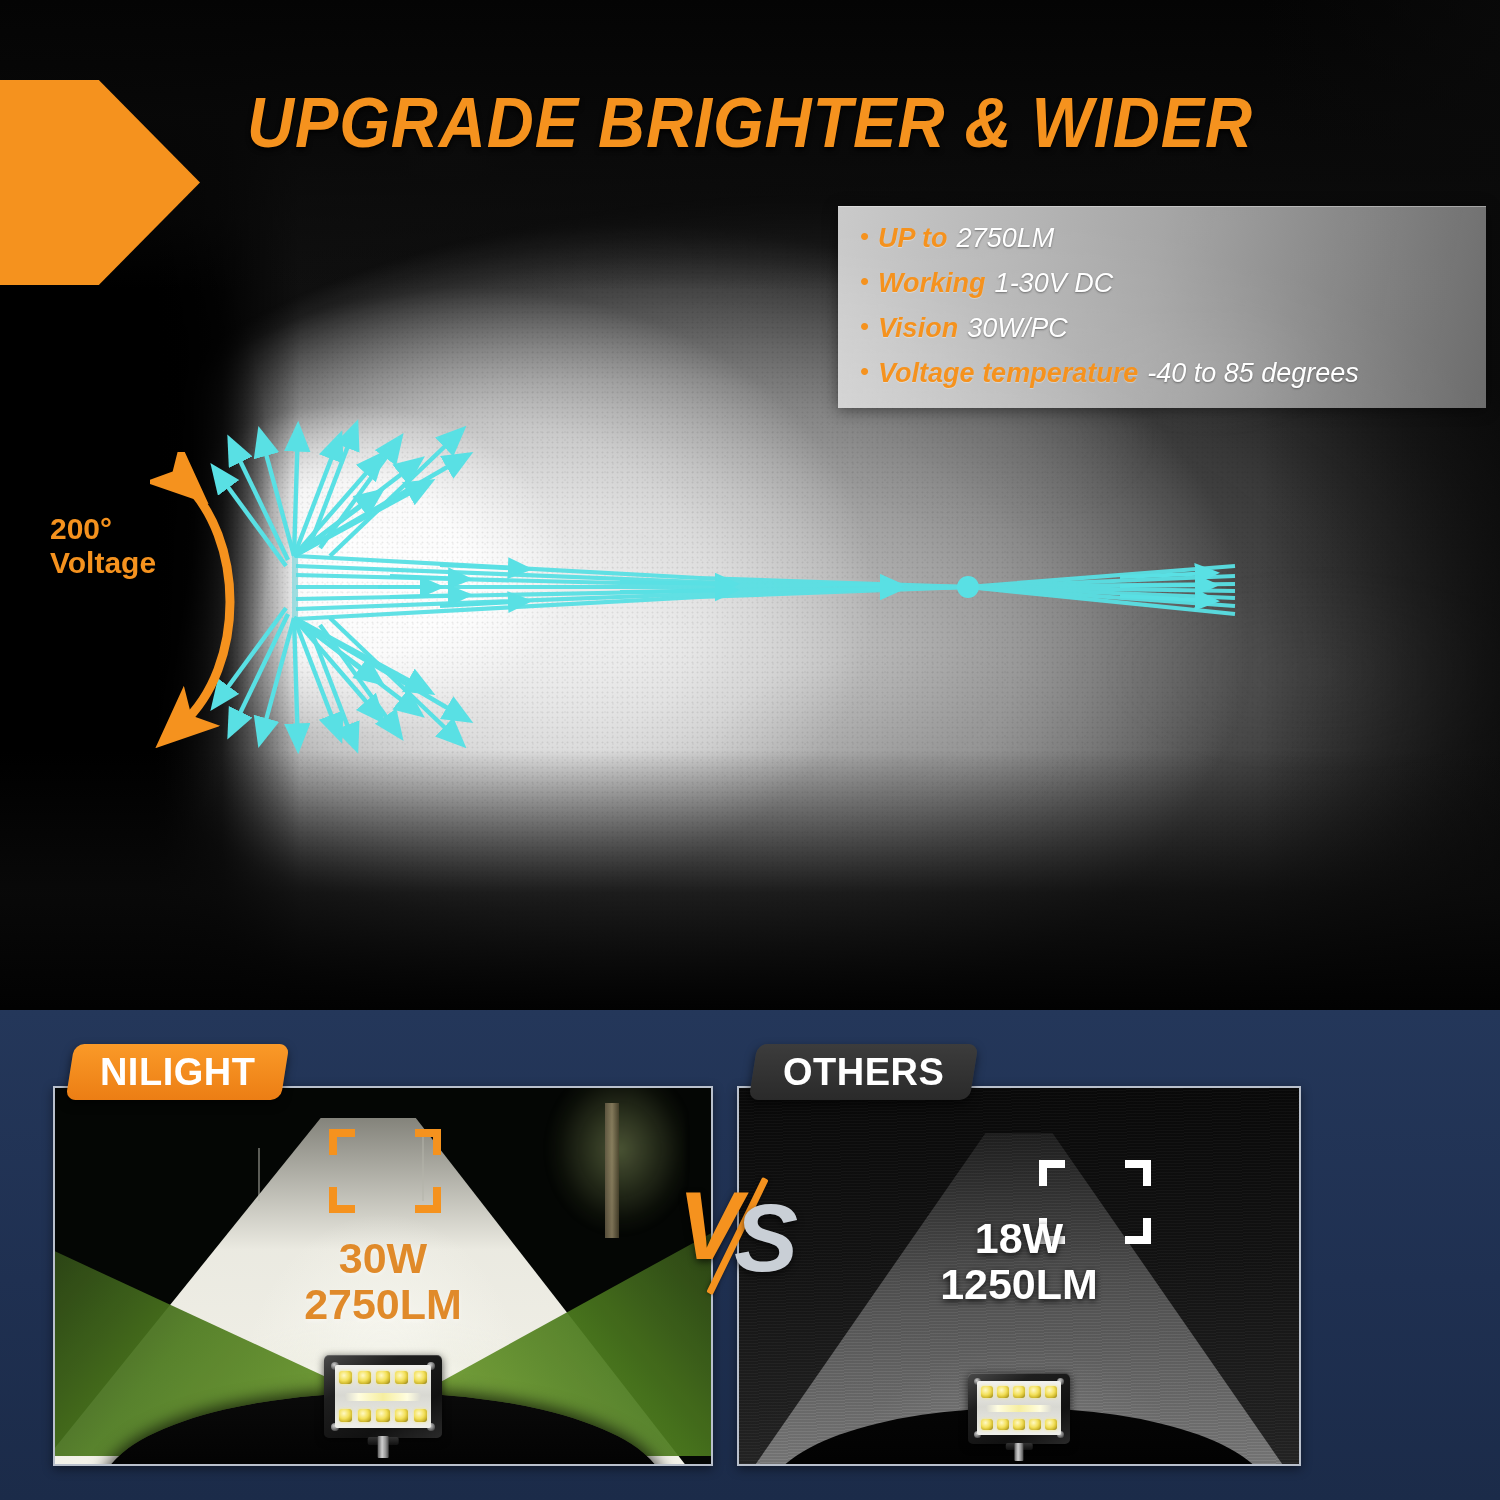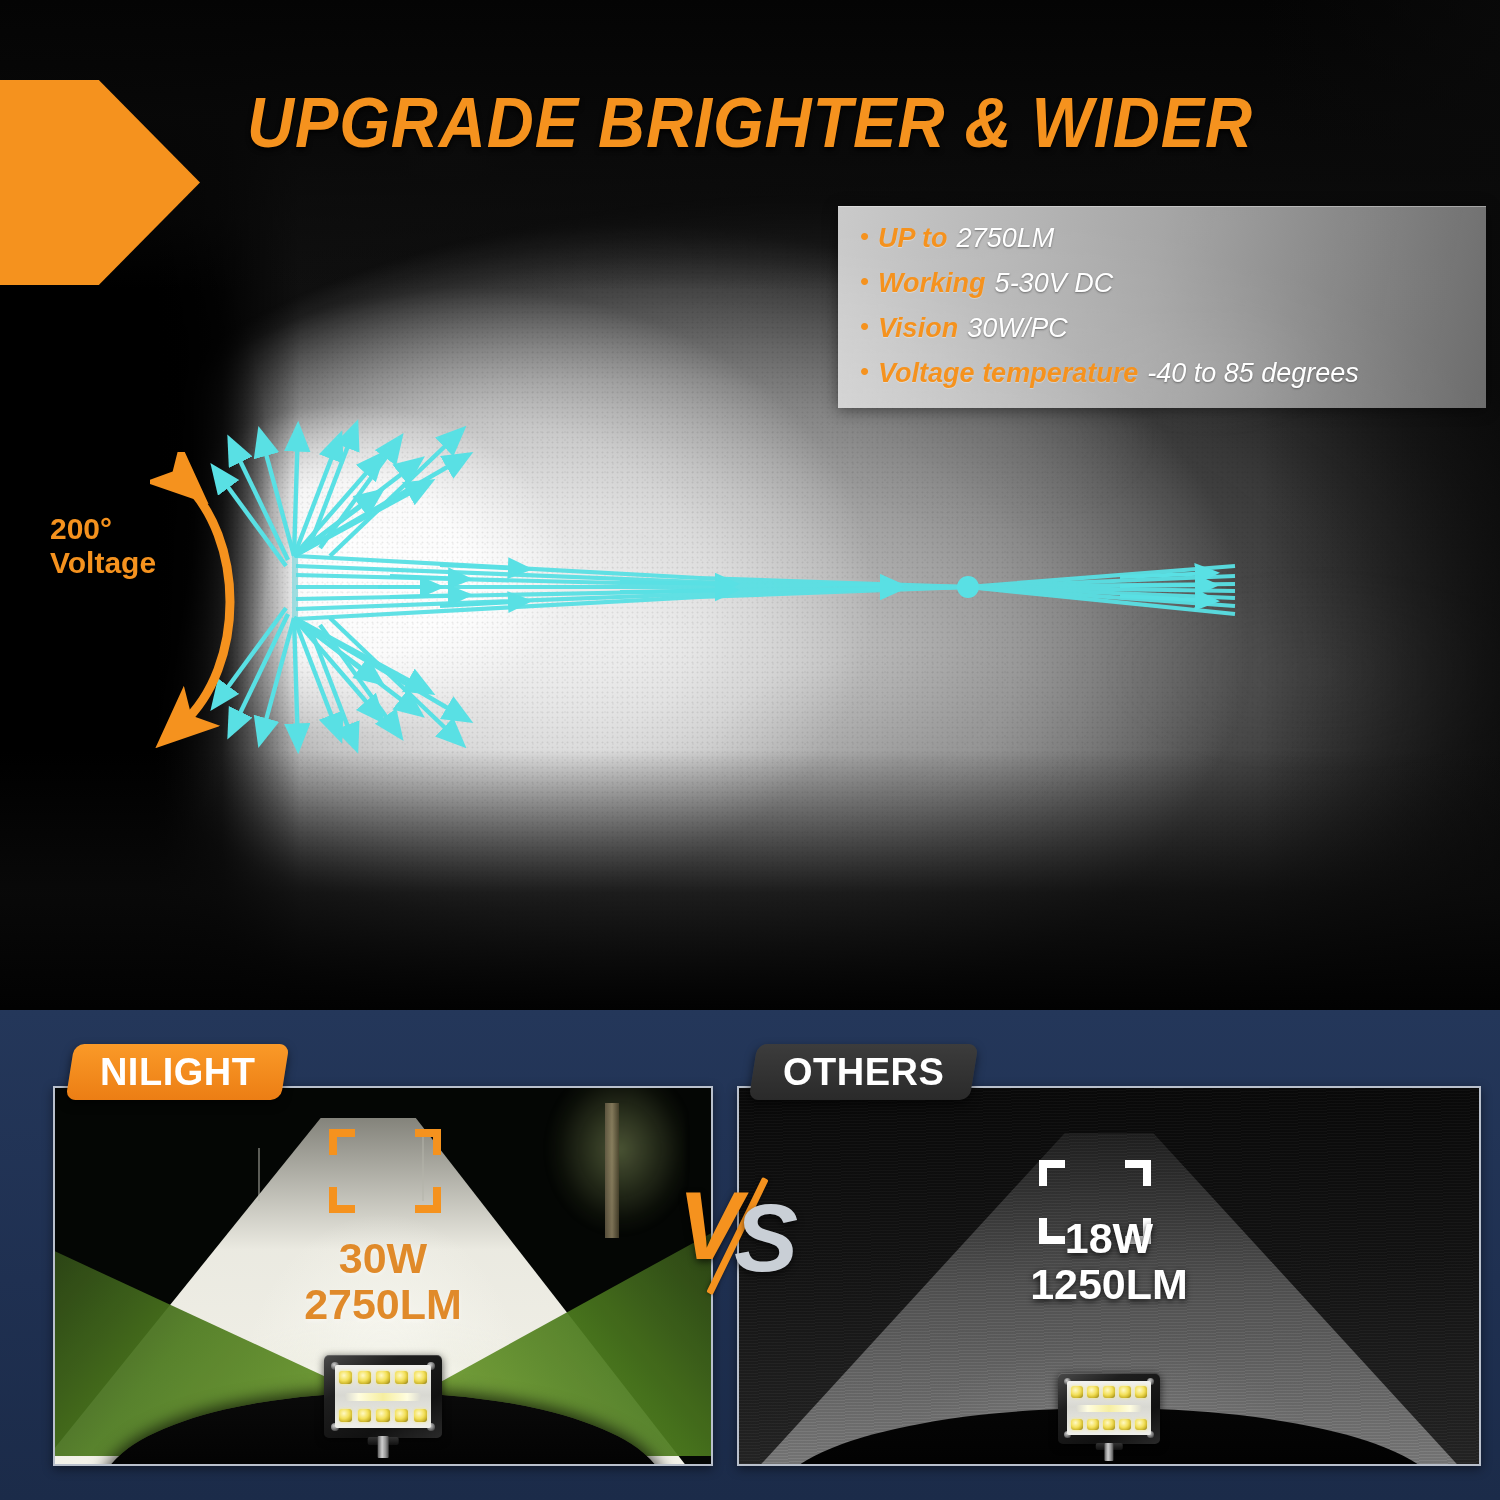--- a/index.html
+++ b/index.html
@@ -133,21 +133,21 @@
     background:linear-gradient(180deg,#24375a 0%,#1f3051 55%,#1b2b49 100%);
     overflow:hidden;
   }
   .panel {
     position:absolute; top:76px; height:380px;
     border:2px solid #b9c0cc;
     overflow:hidden;
     box-shadow:0 3px 10px rgba(0,0,0,.45);
   }
   #panel-nilight { left:53px; width:660px; }
-  #panel-others  { left:737px; width:744px; }
+  #panel-others  { left:737px; width:564px; }
 
   
   .ph-sky { position:absolute; inset:0; background:#040604; }
   .road-bright {
     position:absolute; left:50%; top:14%; width:100%; height:86%; transform:translateX(-50%);
     background:
       radial-gradient(ellipse 44% 52% at 50% 100%, rgba(255,255,250,.99) 0%, rgba(250,250,240,.92) 38%, rgba(235,235,222,.45) 66%, rgba(0,0,0,0) 88%),
       radial-gradient(ellipse 26% 70% at 50% 82%, rgba(255,255,252,.92) 0%, rgba(246,246,238,.55) 50%, rgba(0,0,0,0) 85%);
   }
   .road-shape {
@@ -410,21 +410,21 @@
 
     <div id="spec-box">
       <div class="spec-row">
         <span class="spec-dot">•</span>
         <span class="spec-key">UP to</span>
         <span class="spec-val">2750LM</span>
       </div>
       <div class="spec-row">
         <span class="spec-dot">•</span>
         <span class="spec-key">Working</span>
-        <span class="spec-val">5-30V DC</span>
+        <span class="spec-val">1-30V DC</span>
       </div>
       <div class="spec-row">
         <span class="spec-dot">•</span>
         <span class="spec-key">Vision</span>
         <span class="spec-val">30W/PC</span>
       </div>
       <div class="spec-row">
         <span class="spec-dot">•</span>
         <span class="spec-key">Voltage temperature</span>
         <span class="spec-val">-40 to 85 degrees</span>

